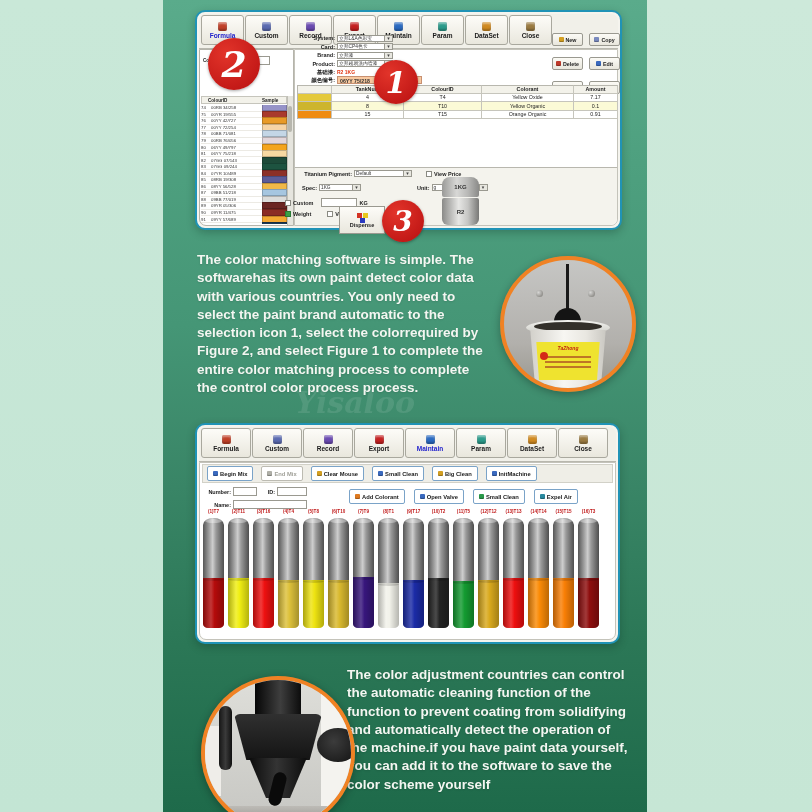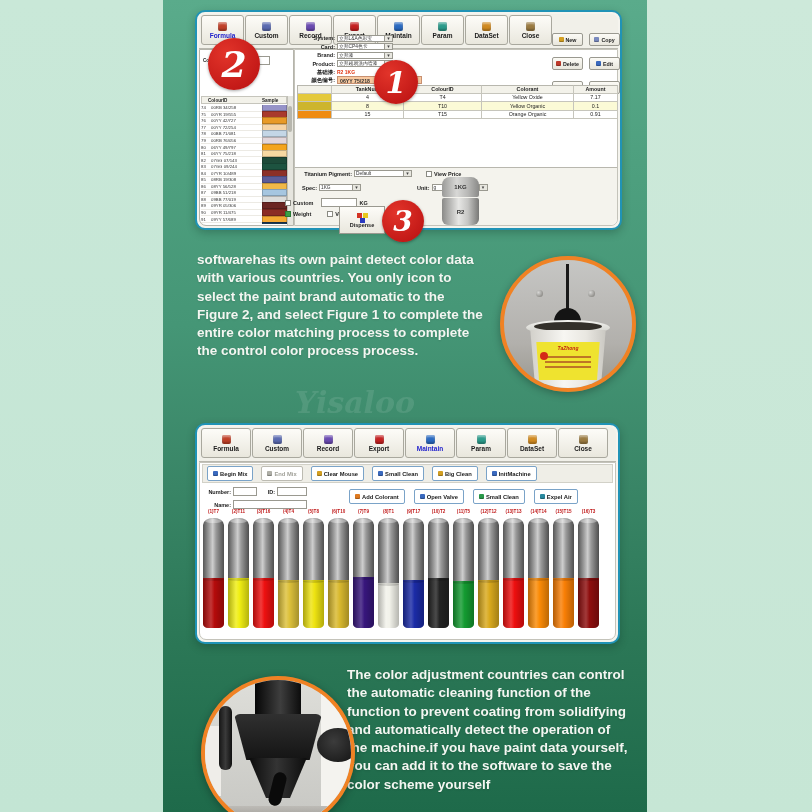--- a/index.html
+++ b/index.html
@@ -445,23 +445,25 @@
       <div class="can-top">1KG</div>
       <div class="can-body">R2</div>
     </div>
 
     <div class="badge badge2">2</div>
     <div class="badge badge1">1</div>
     <div class="badge badge3">3</div>
   </section>
 
   <div class="para para1" id="para1">
+      <div class="para-line">The color matching software is simple. The</div>
       <div class="para-line">softwarehas its own paint detect color data</div>
-      <div class="para-line">with various countries. You only icon to</div>
+      <div class="para-line">with various countries. You only need to</div>
       <div class="para-line">select the paint brand automatic to the</div>
+      <div class="para-line">selection icon 1, select the colorrequired by</div>
       <div class="para-line">Figure 2, and select Figure 1 to complete the</div>
       <div class="para-line">entire color matching process to complete</div>
       <div class="para-line">the control color process process.</div>
     </div>
 
   <div class="circle circle1">
     <div class="abs rod"></div>
     <div class="abs screw" style="left:32px;top:30px;"></div>
     <div class="abs screw" style="left:84px;top:30px;"></div>
     <div class="abs dome"></div>

